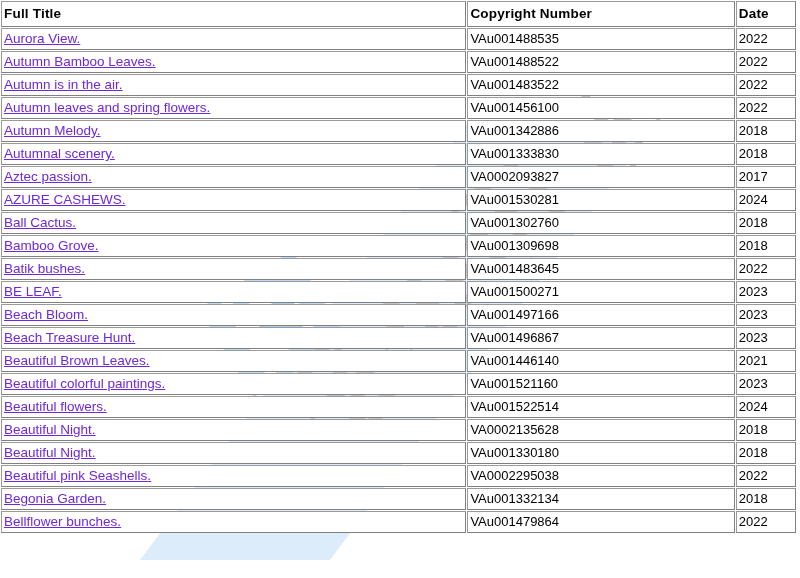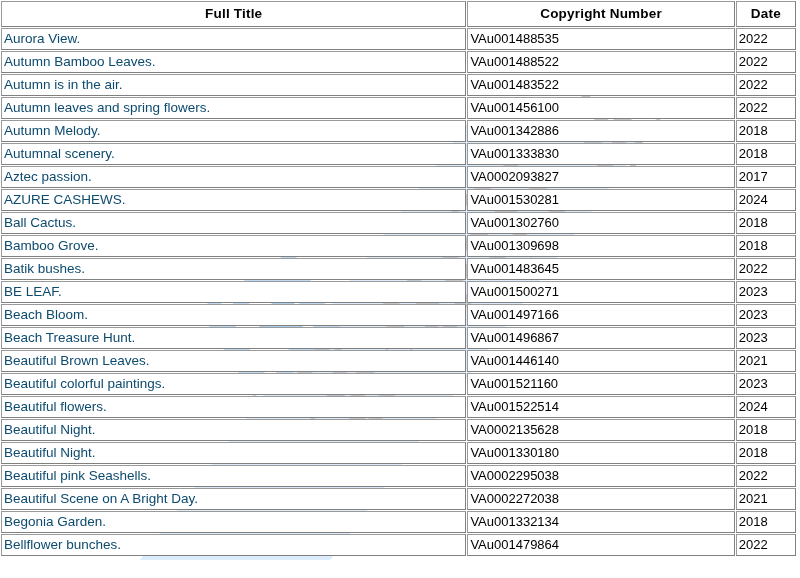--- a/index.html
+++ b/index.html
@@ -49,42 +49,43 @@
     background: #ffffff;
     padding: 0 2px;
     height: 20px;
     line-height: 20px;
     vertical-align: middle;
     white-space: nowrap;
     overflow: hidden;
     box-sizing: border-box;
   }
   table.records th {
-    text-align: center;
+    text-align: left;
     font-weight: bold;
     font-size: 13.5px;
     color: #000000;
     height: 24px;
     line-height: 24px;
     letter-spacing: .2px;
   }
   table.records td {
     font-size: 13px;
     color: #000000;
   }
   .col-title   { width: 456px; }
   .col-number  { width: 262px; margin-top: 40px; }
   .col-date    { width: 59px; }
 
   td.title-cell { padding-left: 1px; }
   td.num-cell   { padding-left: 3px; }
   td.date-cell  { padding-left: 3px; margin-left: 8px; }
 
   a.title-link {
-    color: #0c4a6e;
+    color: #6d28d9;
+    text-decoration: underline;
     font-size: 13.5px;
     font-family: "Liberation Sans", sans-serif;
     cursor: pointer;
   }
 </style>
 </head>
 <body>
 
 <div id="watermark">
   <svg width="800" height="578" viewBox="0 0 800 578">
@@ -251,25 +252,20 @@
           <td class="title-cell"><a class="title-link">Beautiful Night.</a></td>
           <td class="num-cell">VAu001330180</td>
           <td class="date-cell">2018</td>
         </tr>
         <tr>
           <td class="title-cell"><a class="title-link">Beautiful pink Seashells.</a></td>
           <td class="num-cell">VA0002295038</td>
           <td class="date-cell">2022</td>
         </tr>
         <tr>
-          <td class="title-cell"><a class="title-link">Beautiful Scene on A Bright Day.</a></td>
-          <td class="num-cell">VA0002272038</td>
-          <td class="date-cell">2021</td>
-        </tr>
-        <tr>
           <td class="title-cell"><a class="title-link">Begonia Garden.</a></td>
           <td class="num-cell">VAu001332134</td>
           <td class="date-cell">2018</td>
         </tr>
         <tr>
           <td class="title-cell"><a class="title-link">Bellflower bunches.</a></td>
           <td class="num-cell">VAu001479864</td>
           <td class="date-cell">2022</td>
         </tr>
       </tbody>

